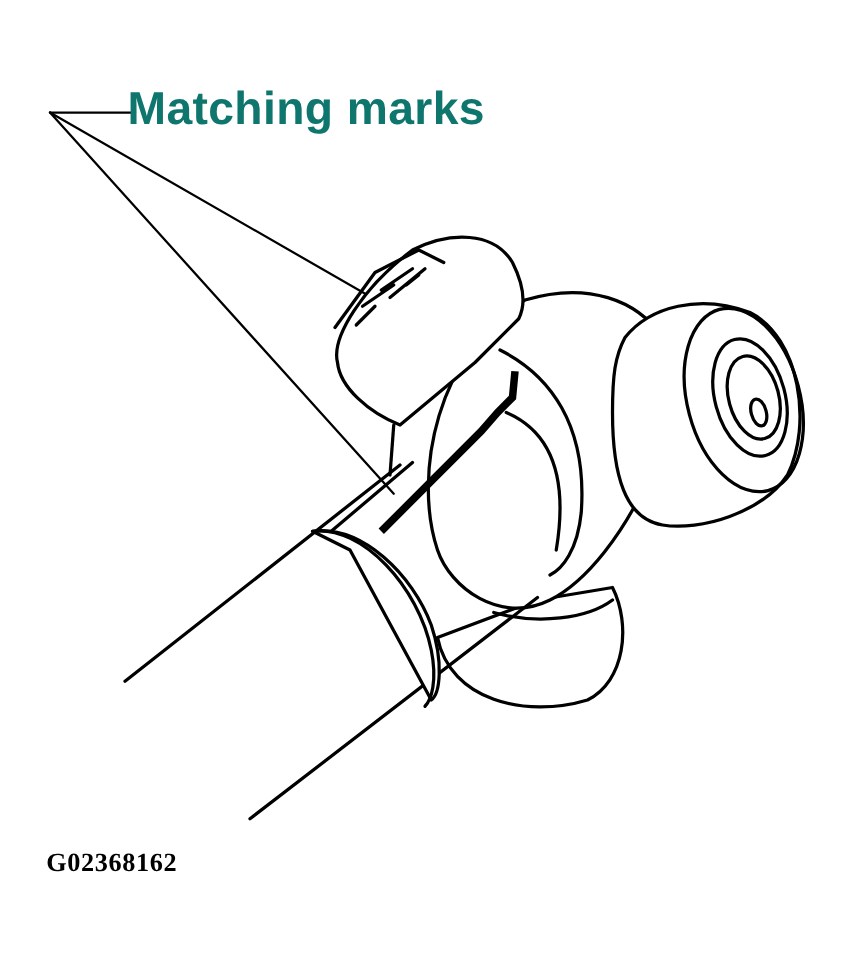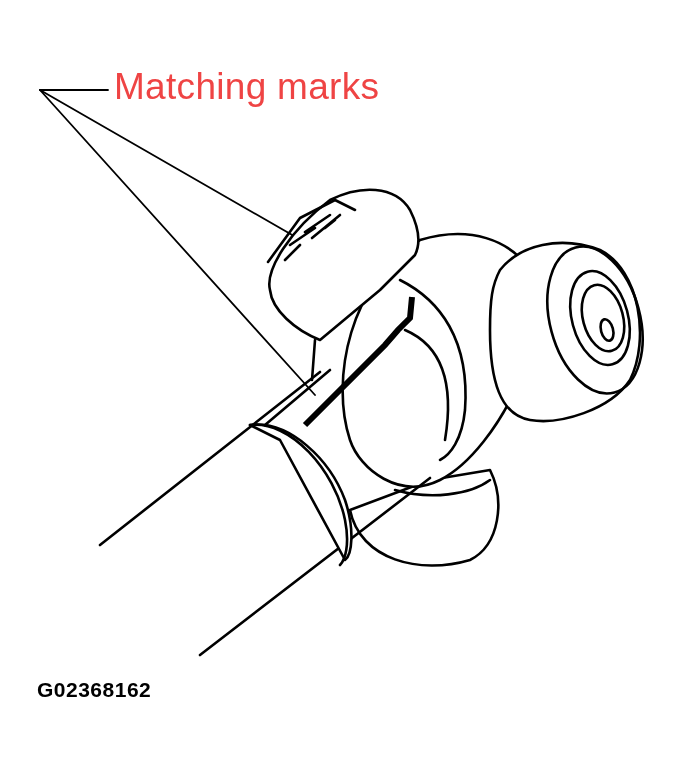--- a/index.html
+++ b/index.html
@@ -1,24 +1,24 @@
 <!DOCTYPE html>
 <html><head>
 <meta charset="utf-8">
 <style>
   html, body { margin: 0; padding: 0; background: #ffffff; }
   body { width: 679px; height: 774px; position: relative; overflow: hidden; }
   .callout-label {
-    position: absolute; left: 114px; top: 66px;
-    font-family: "Liberation Sans", sans-serif; font-weight: normal;
-    font-size: 37px; color: #ef4444; white-space: nowrap; letter-spacing: 0.3px;
+    position: absolute; left: 102px; top: 66px;
+    font-family: "Liberation Sans", sans-serif; font-weight: bold;
+    font-size: 37px; color: #0f766e; white-space: nowrap; letter-spacing: 0.3px;
   }
   .figure-id {
     position: absolute; left: 37px; top: 678px;
-    font-family: Liberation Sans, sans-serif; font-weight: bold;
+    font-family: Liberation Serif, serif; font-weight: bold;
     font-size: 21px; color: #000; letter-spacing: 0.5px;
   }
   svg.drawing { position: absolute; left: 0; top: 0; }
   .ln { fill: none; stroke: #000; stroke-width: 2.6; stroke-linecap: round; stroke-linejoin: round; }
   .thin { fill: none; stroke: #000; stroke-width: 1.8; stroke-linecap: round; }
   .mark { fill: none; stroke: #000; stroke-width: 6; stroke-linecap: butt; stroke-linejoin: miter; }
   .wf { fill: #fff; stroke: #000; stroke-width: 2.6; stroke-linejoin: round; }
 </style>
 </head>
 <body>

